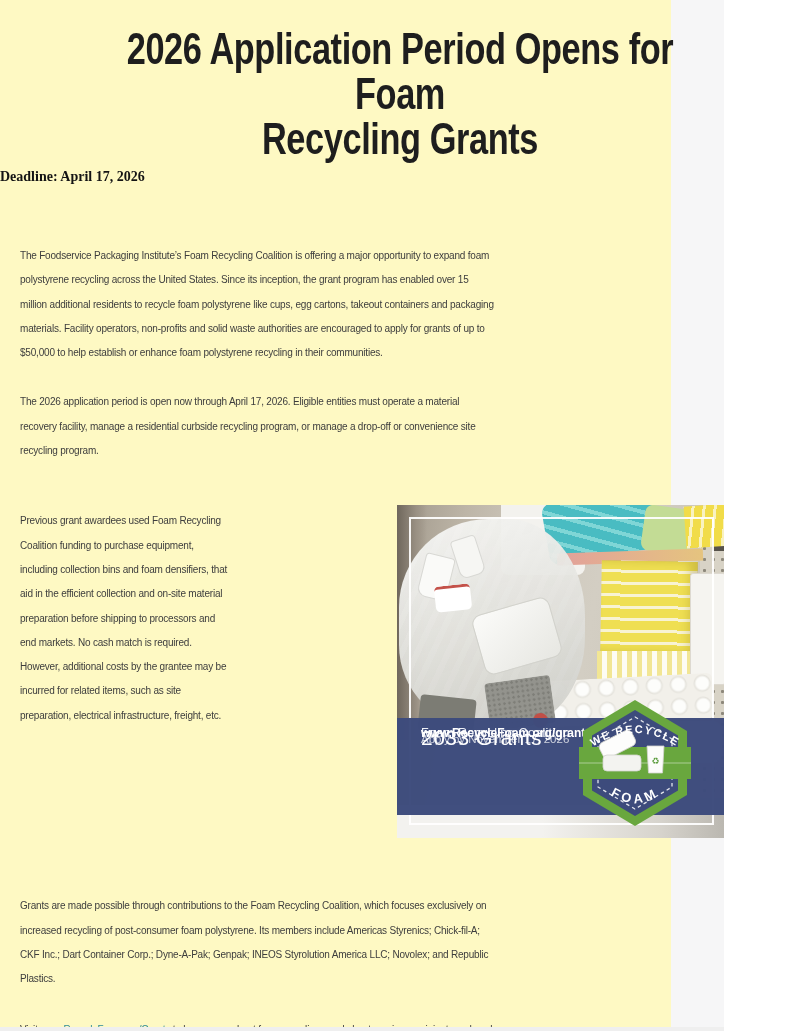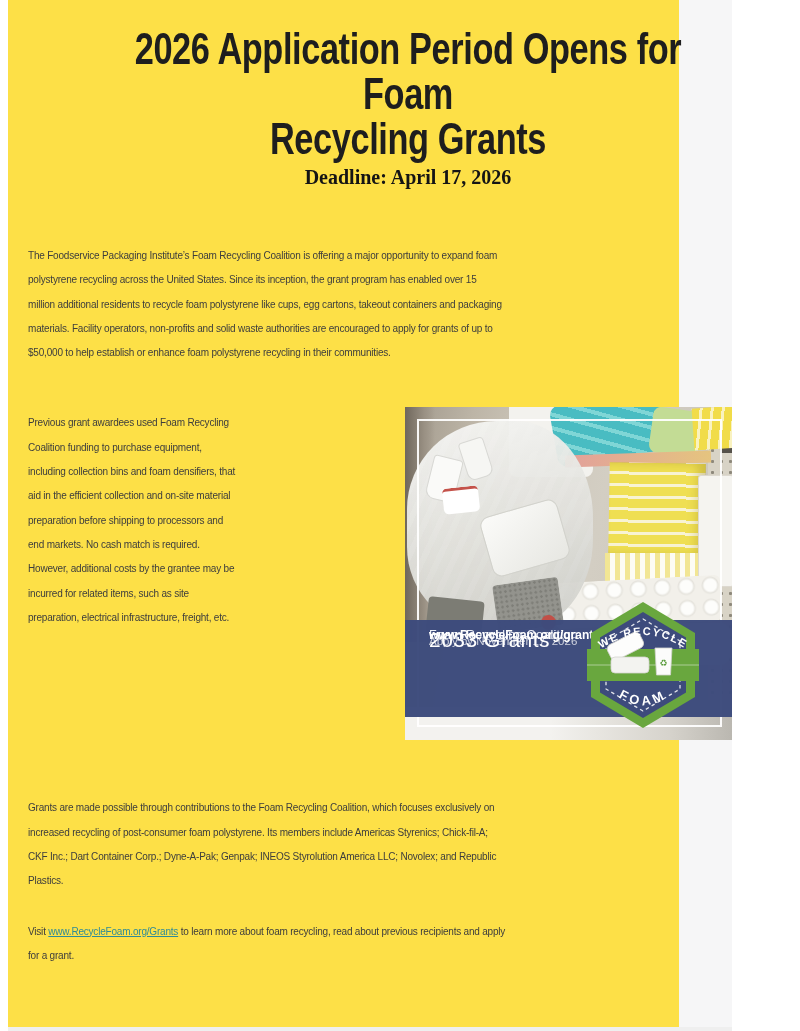--- a/index.html
+++ b/index.html
@@ -1,27 +1,27 @@
 <!DOCTYPE html>
 <html><head>
 <meta charset="utf-8">
 <style>
   * { margin:0; padding:0; box-sizing:border-box; }
   html,body { background:#ffffff; }
-  .stage { position:relative; width:724px; height:1031px; background:#fde047; overflow:hidden;
-           font-family:"Liberation Sans", sans-serif;margin-left:8px; }
+  .stage { position:relative; width:724px; height:1031px; background:#fef9c3; overflow:hidden;
+           font-family:"Liberation Sans", sans-serif; }
   .side-strip { position:absolute; top:0; right:0; width:53px; height:1031px; background:#f6f6f7; z-index:0; }
   .bottom-strip { position:absolute; left:0; bottom:0; width:800px; height:4px; background:#efefef; z-index:9; }
   .layer { position:relative; z-index:1; }
 
   h1.title { margin-top:26px; width:800px; text-align:center; font-weight:bold; font-size:44px;
              line-height:45px; color:#1e1e1e; white-space:pre-line; transform:scaleX(0.78);
              transform-origin:50% 50%; letter-spacing:-0.5px; }
-  .deadline { margin-top:6px; width:800px; text-align:center; font-family:"Liberation Serif", serif;
-              font-weight:bold; font-size:20px; line-height:20px; color:#141414; }
+  .deadline { margin-top:6px; width:800px; font-family:"Liberation Serif", serif;
+              font-weight:bold; font-size:14px; line-height:20px; color:#141414; }
 
   .content { width:747px; padding-left:20px; }
   p.body { font-size:10px; line-height:24.3px; letter-spacing:-0.2px; color:#3d3d3d;
            white-space:pre-wrap; }
   p.p-intro   { margin-top:57px; }
   p.p-period  { margin-top:25px; }
   .media-row  { margin-top:42px; }
   .media-row::after { content:""; display:block; clear:both; }
   p.p-awardees { padding-top:4px; }
   p.p-members { clear:both; margin-top:56px; }
@@ -102,20 +102,23 @@
     <h1 class="title">2026 Application Period Opens for Foam
 Recycling Grants</h1>
     <div class="deadline">Deadline: April 17, 2026</div>
 
     <div class="content">
       <p class="body p-intro">The Foodservice Packaging Institute’s Foam Recycling Coalition is offering a major opportunity to expand foam
 polystyrene recycling across the United States. Since its inception, the grant program has enabled over 15
 million additional residents to recycle foam polystyrene like cups, egg cartons, takeout containers and packaging
 materials. Facility operators, non-profits and solid waste authorities are encouraged to apply for grants of up to
 $50,000 to help establish or enhance foam polystyrene recycling in their communities.</p>
+      <p class="body p-period">The 2026 application period is open now through April 17, 2026. Eligible entities must operate a material
+recovery facility, manage a residential curbside recycling program, or manage a drop-off or convenience site
+recycling program.</p>
 
       <div class="media-row">
         <figure class="photo">
           <div class="ph-wall-dark"></div>
           <div class="ph-pegboard"></div>
           <div class="ph-pole2"></div>
           <div class="ph-pole"></div>
           <div class="ph-white-chunk"></div>
           <div class="ph-teal"></div>
           <div class="ph-mint"></div>

